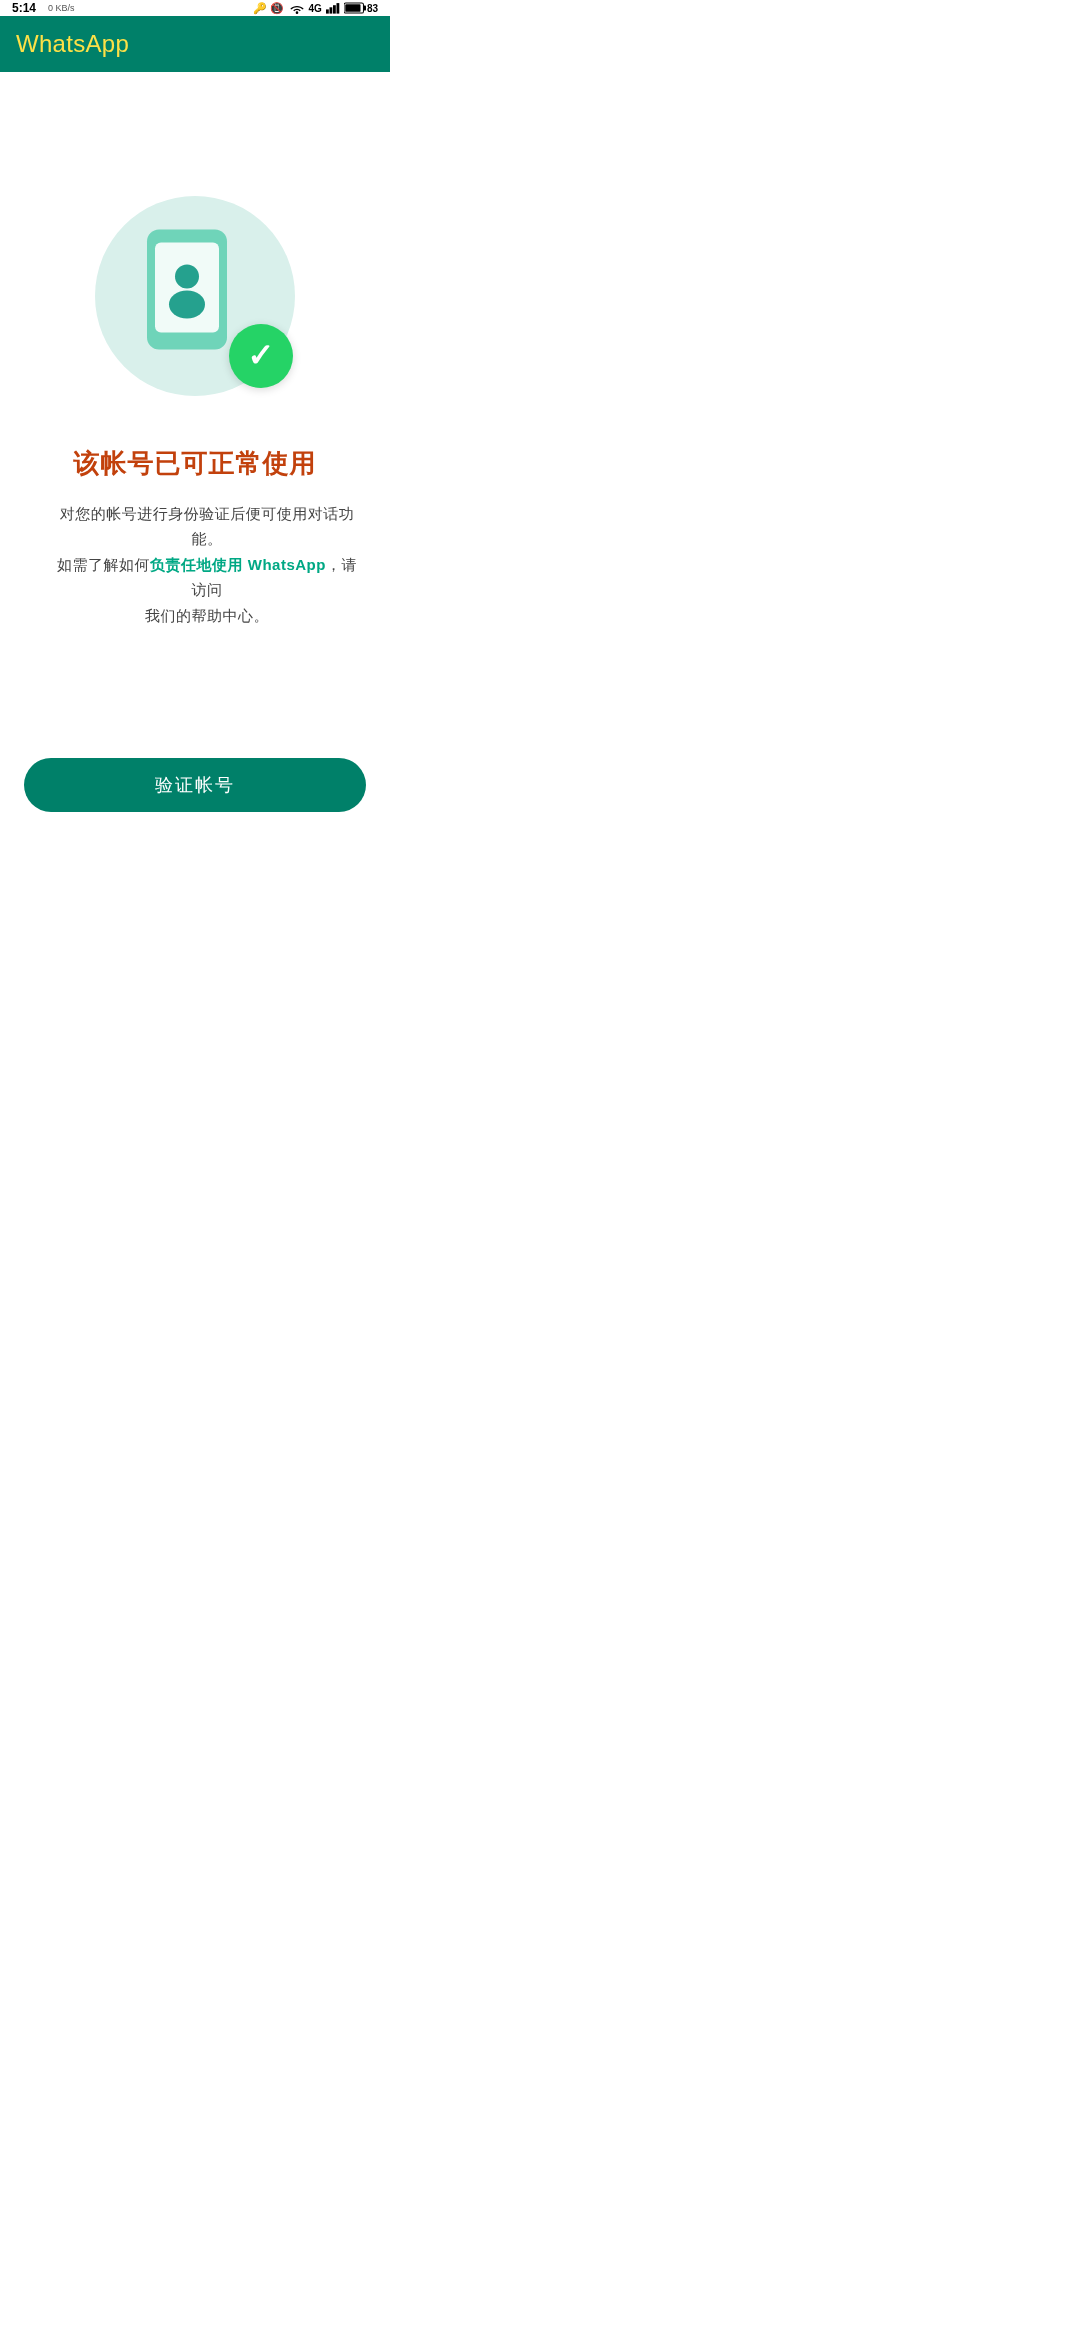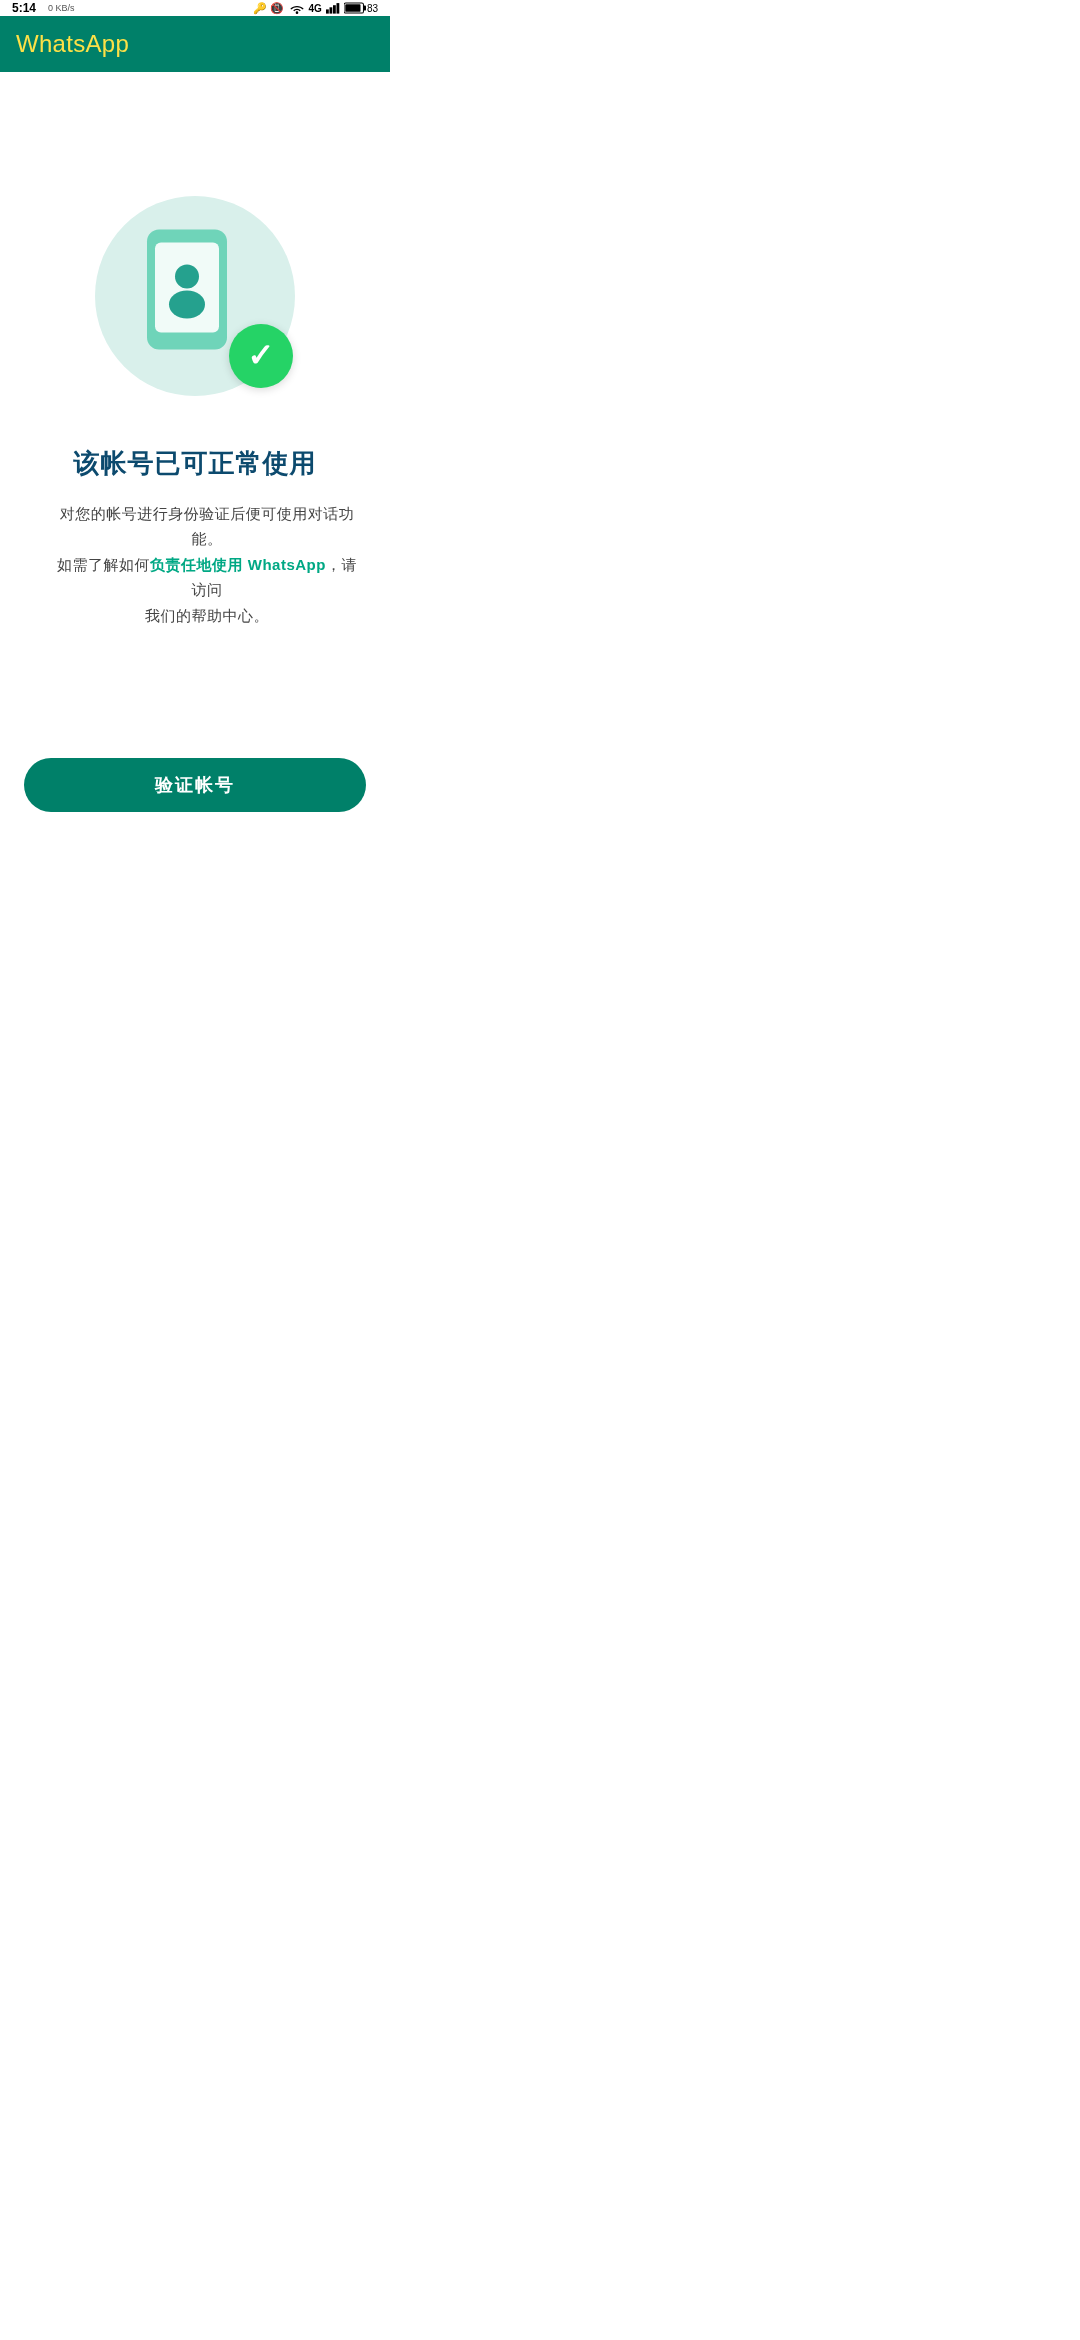--- a/index.html
+++ b/index.html
@@ -133,21 +133,21 @@
       font-size: 32px;
       font-weight: 700;
       line-height: 1;
       margin-top: -2px;
     }
 
     
     .title-text {
       font-size: 26px;
       font-weight: 700;
-      color: #0c4a6e;
+      color: #c2410c;
       text-align: center;
       margin-bottom: 20px;
       letter-spacing: 1px;
     }
 
     .description-text {
       font-size: 15px;
       color: #444;
       text-align: center;
       line-height: 1.7;
@@ -168,21 +168,21 @@
     }
 
     .verify-button {
       width: 100%;
       height: 54px;
       background: #008069;
       border: none;
       border-radius: 27px;
       color: #fff;
       font-size: 18px;
-      font-weight: 700;
+      font-weight: 400;
       letter-spacing: 2px;
       cursor: pointer;
       display: flex;
       align-items: center;
       justify-content: center;
     }
   </style>
 </head>
 <body>
 
@@ -209,21 +209,21 @@
       <rect x="10" y="4" width="4" height="12" fill="#000"></rect>
       <rect x="15" y="1" width="4" height="15" fill="#000"></rect>
     </svg>
 
     <div class="battery">
       <svg width="22" height="12" viewBox="0 0 26 14">
         <rect x="0" y="1" width="23" height="12" rx="2" ry="2" fill="none" stroke="#000" stroke-width="1.2"></rect>
         <rect x="23" y="4" width="3" height="6" rx="1" fill="#000"></rect>
         <rect x="1.5" y="2.5" width="18" height="9" rx="1" fill="#000"></rect>
       </svg>
-      <span style="font-size:10px; font-weight:400;">83</span>
+      <span style="font-size:10px; font-weight:700;">83</span>
     </div>
   </div>
 </div>
 
 <div class="app-bar">
   <span class="app-bar-title">WhatsApp</span>
 </div>
 
 <div class="main-content">
 

